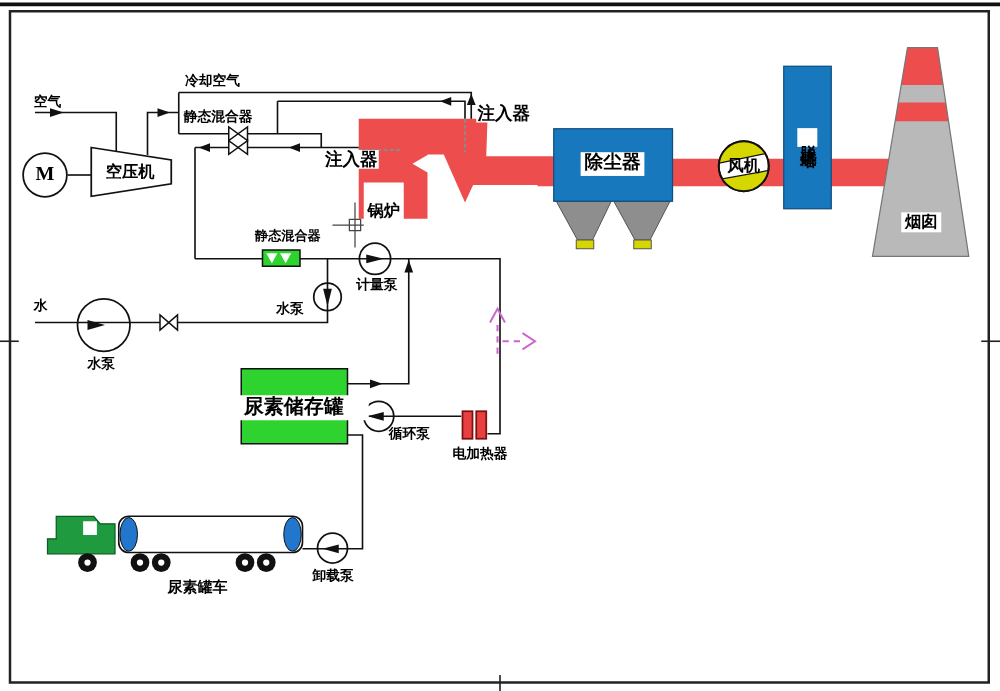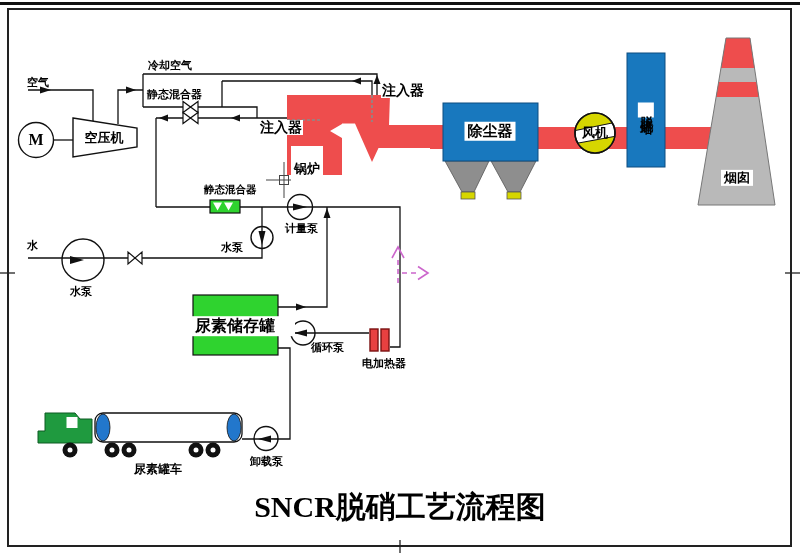--- a/index.html
+++ b/index.html
@@ -184,15 +184,14 @@
 <div class="lbl nobg" style="left:284px;top:222px;">计量泵</div>
 <div class="lbl nobg" style="left:220px;top:241px;">水泵</div>
 <div class="lbl nobg" style="left:26px;top:239px;">水</div>
 <div class="lbl nobg" style="left:69px;top:285px;">水泵</div>
 <div class="lbl ctr" style="left:235px;top:326px;font-size:16px;padding:1px 20px;">尿素储存罐</div>
 <div class="lbl nobg" style="left:310px;top:341px;">循环泵</div>
 <div class="lbl nobg" style="left:361px;top:357px;">电加热器</div>
 <div class="lbl ctr nobg" style="left:158px;top:427px;font-size:12px;margin-top:43px;">尿素罐车</div>
 <div class="lbl nobg" style="left:249px;top:455px;">卸载泵</div>
 
-<div id="title">SNCR脱硝工艺流程图</div>
 
 </div>
 
 </body></html>

